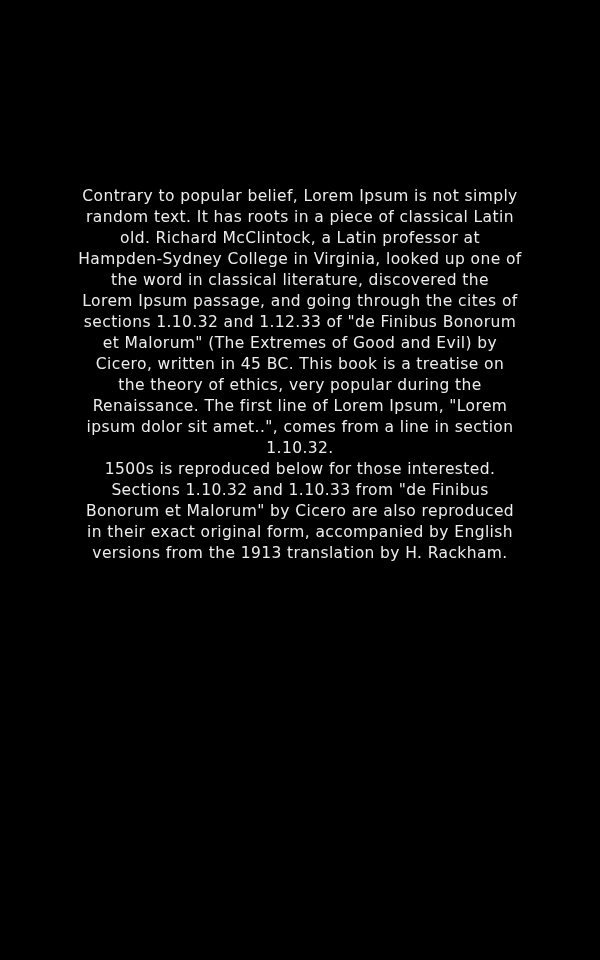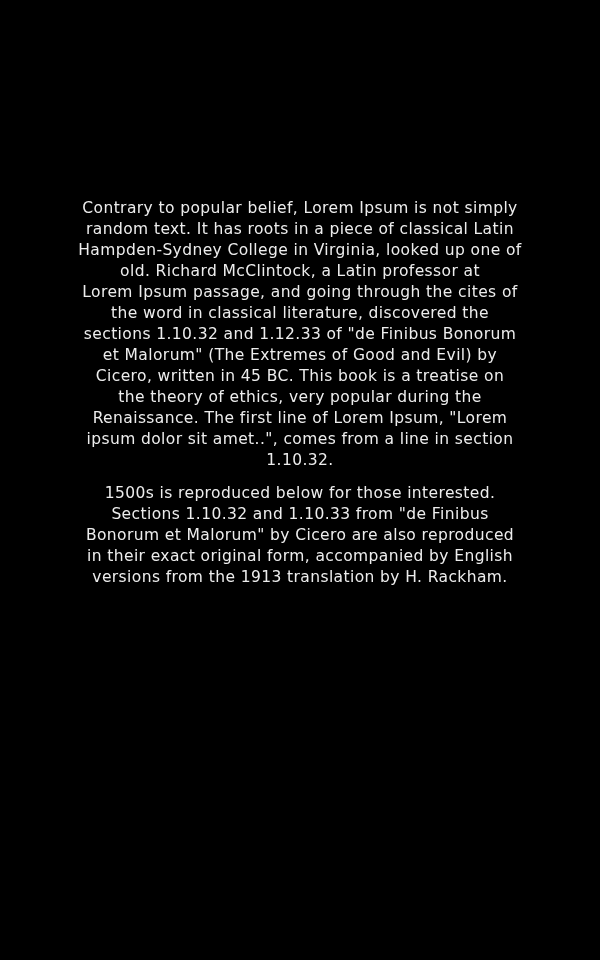--- a/index.html
+++ b/index.html
@@ -21,40 +21,40 @@
     padding-top: 186px;
     width: 600px;
     text-align: center;
     font-family: "DejaVu Sans", "Liberation Sans", sans-serif;
     font-size: 15.5px;
     line-height: 21px;
     font-weight: 400;
     letter-spacing: 0.4px;
   }
   .paragraph {
-    margin: 12px;
+    margin: 0;
     padding: 0 6px;
   }
   .text-line {
     display: block;
     white-space: nowrap;
   }
 </style>
 </head>
 <body style="background: rgb(0, 0, 0);">
 
 <div class="page" style="background: rgb(0, 0, 0);">
   <main class="text-block" style="color: rgb(237, 237, 237);">
       <p class="paragraph">
         <span class="text-line">Contrary to popular belief, Lorem Ipsum is not simply</span>
         <span class="text-line">random text. It has roots in a piece of classical Latin</span>
+        <span class="text-line">old. Richard McClintock, a Latin professor at</span>
         <span class="text-line">Hampden-Sydney College in Virginia, looked up one of</span>
-        <span class="text-line">old. Richard McClintock, a Latin professor at</span>
+        <span class="text-line">the word in classical literature, discovered the</span>
         <span class="text-line">Lorem Ipsum passage, and going through the cites of</span>
-        <span class="text-line">the word in classical literature, discovered the</span>
         <span class="text-line">sections 1.10.32 and 1.12.33 of "de Finibus Bonorum</span>
         <span class="text-line">et Malorum" (The Extremes of Good and Evil) by</span>
         <span class="text-line">Cicero, written in 45 BC. This book is a treatise on</span>
         <span class="text-line">the theory of ethics, very popular during the</span>
         <span class="text-line">Renaissance. The first line of Lorem Ipsum, "Lorem</span>
         <span class="text-line">ipsum dolor sit amet..", comes from a line in section</span>
         <span class="text-line">1.10.32.</span>
       </p>
       <p class="paragraph">
         <span class="text-line">1500s is reproduced below for those interested.</span>

